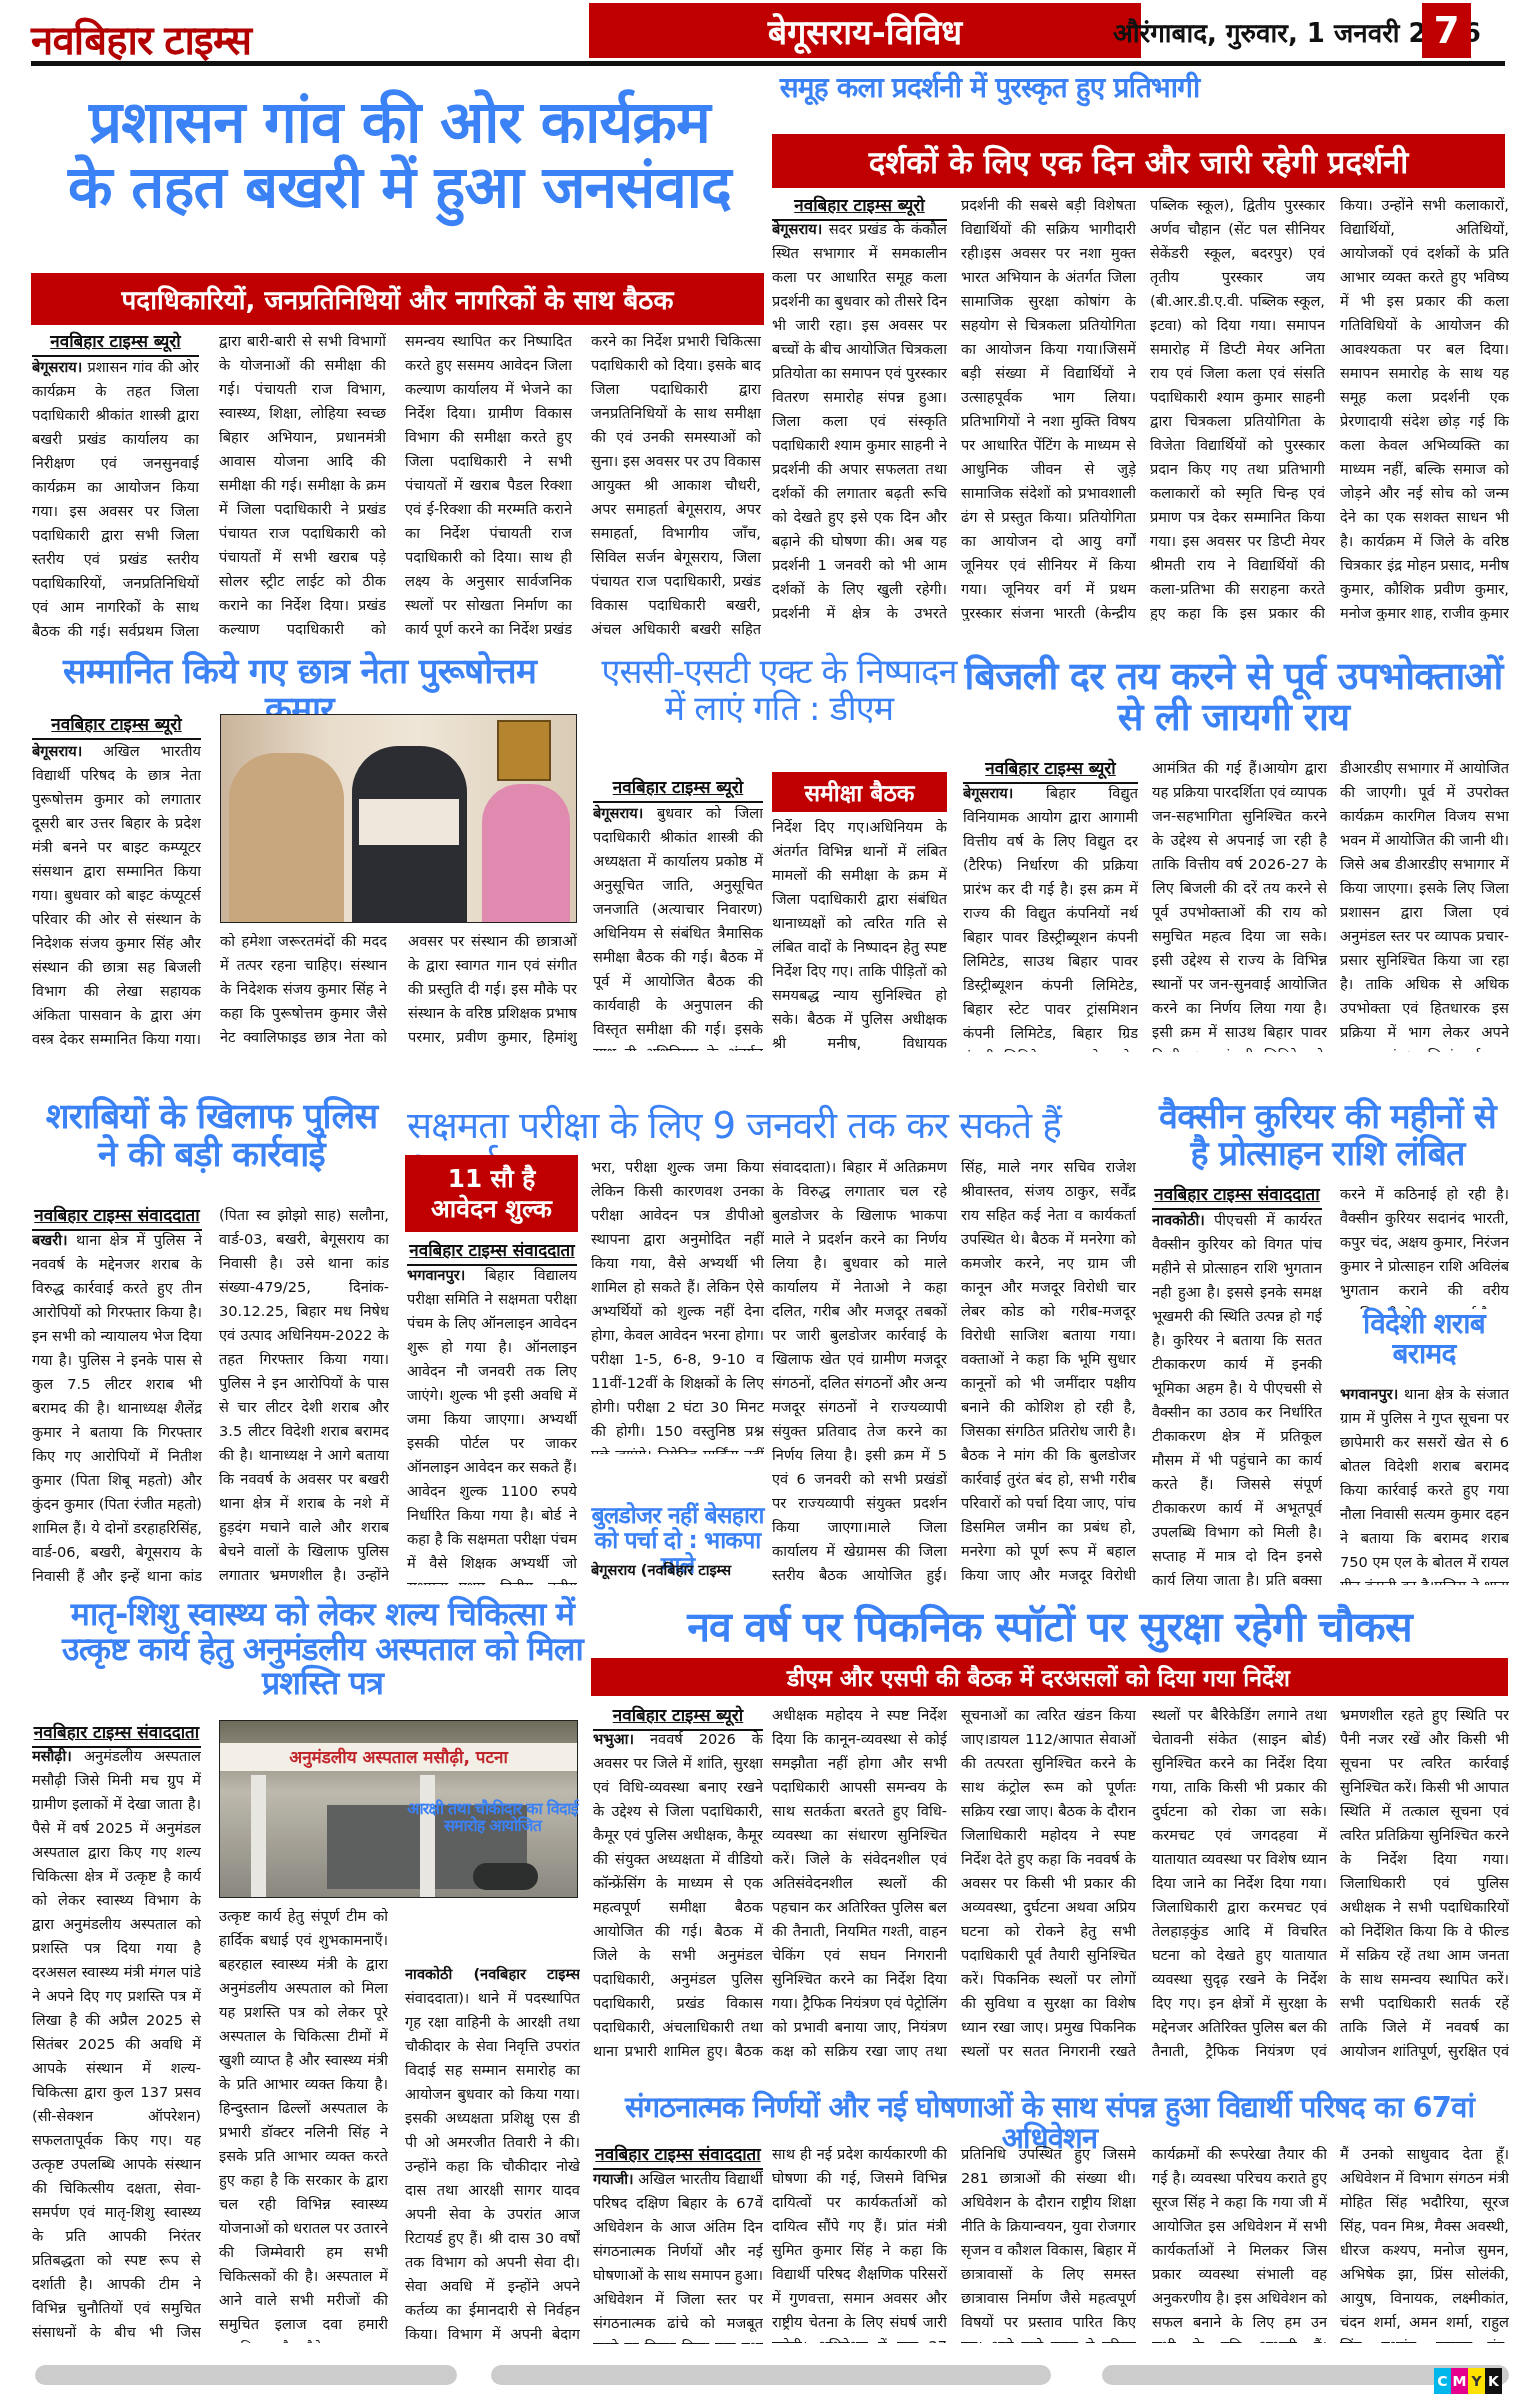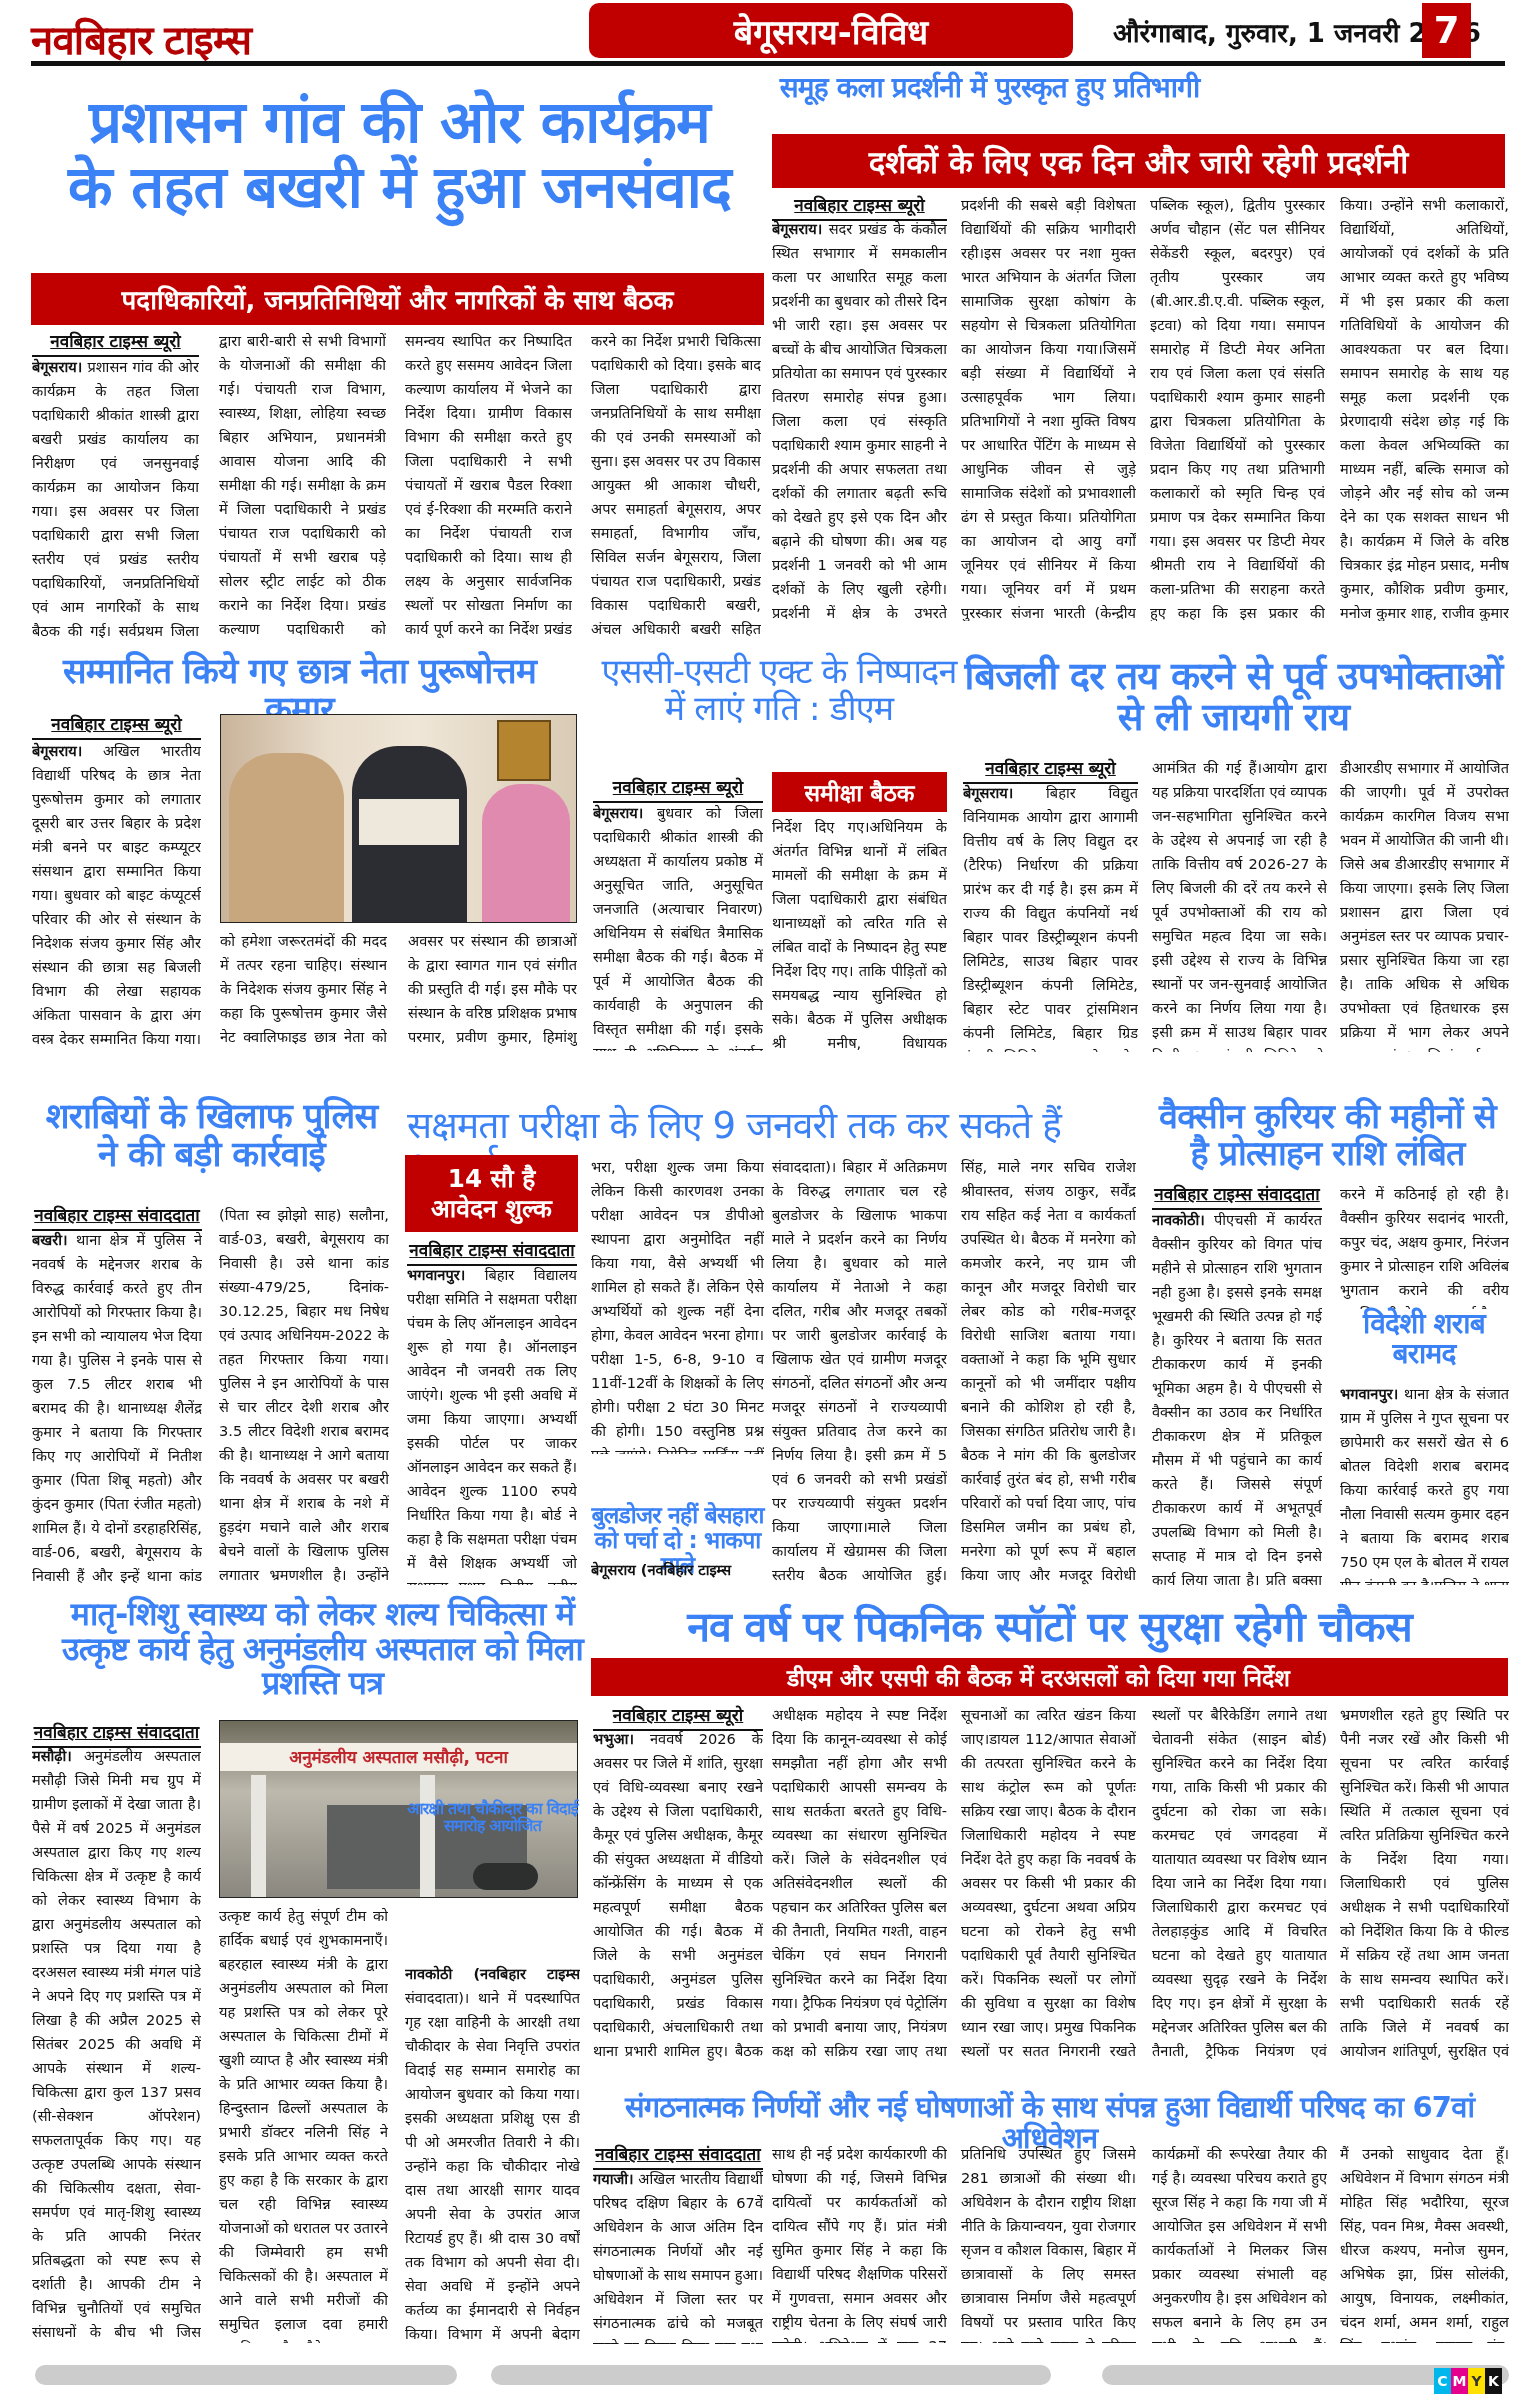--- a/index.html
+++ b/index.html
@@ -1,21 +1,21 @@
 <!DOCTYPE html>
 <html style="font-size:12.3px"><head>
 <meta charset="utf-8">
 <style>
   * { box-sizing: border-box; margin: 0; padding: 0; }
   html, body { width: 1535px; height: 2401px; background: #fff; overflow: hidden; }
   body { font-family: "DejaVu Sans", sans-serif; color: #111; position: relative; }
   .abs { position: absolute; }
   .red { background: #c00000; color: #fff; }
   .masthead-name { left: 31px; top: 10.7px; font-size: 40px; font-weight: bold; color: #b30000; font-family: "DejaVu Sans Condensed", "DejaVu Sans", sans-serif; letter-spacing: -0.8px; }
-  .section-banner { left: 589px; top: 3.1px; width: 484px; height: 55px; display:flex; align-items:center; justify-content:center; font-size: 34px; font-weight: bold; border-radius: 10px; }
+  .section-banner { left: 589px; top: 3.1px; width: 552px; height: 55px; display:flex; align-items:center; justify-content:center; font-size: 34px; font-weight: bold; }
   .dateline { left: 1113px; top: 14px; font-size: 26px; font-weight: bold; color:#111; }
   .pageno { left: 1422px; top: 3.1px; width: 49px; height: 55px; font-size: 37px; font-weight: bold; display:flex; align-items:center; justify-content:center; }
   .rule-top { left: 31px; top: 61px; width: 1474px; height: 4.6px; background: #111; }
   .hl { font-weight: bold; line-height: 1.08; color:#3b82f6; text-align:center; letter-spacing: -0.8px; }
   .sub { font-weight: bold; display:flex; align-items:center; justify-content:center; text-align:center; }
   .byline { font-size: 17px; font-weight: bold; text-align:center; border-bottom: 2.3px solid #111; padding-bottom: 3.1px; text-decoration: underline; }
   .col { font-size: 14.6px; line-height: 24px; text-align: justify; color:#111; overflow:hidden; }
   .col b { font-weight: bold; }
   .photo { background: #8b7d6b; border: 1.5px solid #222; overflow: hidden; }
   .cmyk { display:flex; }
@@ -75,21 +75,21 @@
 <div class="abs col" style="left:1152px;top:756px;width:175px;height:296px;">आमंत्रित की गई हैं।आयोग द्वारा यह प्रक्रिया पारदर्शिता एवं व्यापक जन-सहभागिता सुनिश्चित करने के उद्देश्य से अपनाई जा रही है ताकि वित्तीय वर्ष 2026-27 के लिए बिजली की दरें तय करने से पूर्व उपभोक्ताओं की राय को समुचित महत्व दिया जा सके। इसी उद्देश्य से राज्य के विभिन्न स्थानों पर जन-सुनवाई आयोजित करने का निर्णय लिया गया है। इसी क्रम में साउथ बिहार पावर डिस्ट्रीब्यूशन कंपनी लिमिटेड के संबंधित जन-सुनवाई 12 जनवरी को सुबह 11बजे</div>
 <div class="abs col" style="left:1340px;top:756px;width:169px;height:296px;">डीआरडीए सभागार में आयोजित की जाएगी। पूर्व में उपरोक्त कार्यक्रम कारगिल विजय सभा भवन में आयोजित की जानी थी। जिसे अब डीआरडीए सभागार में किया जाएगा। इसके लिए जिला प्रशासन द्वारा जिला एवं अनुमंडल स्तर पर व्यापक प्रचार-प्रसार सुनिश्चित किया जा रहा है। ताकि अधिक से अधिक उपभोक्ता एवं हितधारक इस प्रक्रिया में भाग लेकर अपने सुझाव एवं आपत्तियां दर्ज करा सकें। जिला प्रशासन ने सभी संबंधित वर्गों से आम नागरिक एवं संगठन से अपील की है कि निर्धारित तिथि, समय एवं स्थान पर उपस्थित होकर बिजली दर निर्धारण से जुड़े अपने विचार आयोग के समक्ष रखें।</div>
 
 <div class="abs hl" style="left:31px;top:1098px;width:361px;font-size:35px;">शराबियों के खिलाफ पुलिस ने की बड़ी कार्रवाई</div>
 <div class="abs byline" style="left:32px;top:1203px;width:170px;">नवबिहार टाइम्स संवाददाता</div>
 <div class="abs col" style="left:32px;top:1228px;width:170px;height:357px;"><b>बखरी।</b> <span>थाना क्षेत्र में पुलिस ने नववर्ष के मद्देनजर शराब के विरुद्ध कार्रवाई करते हुए तीन आरोपियों को गिरफ्तार किया है। इन सभी को न्यायालय भेज दिया गया है। पुलिस ने इनके पास से कुल 7.5 लीटर शराब भी बरामद की है। थानाध्यक्ष शैलेंद्र कुमार ने बताया कि गिरफ्तार किए गए आरोपियों में नितीश कुमार (पिता शिबू महतो) और कुंदन कुमार (पिता रंजीत महतो) शामिल हैं। ये दोनों डरहाहरिसिंह, वार्ड-06, बखरी, बेगूसराय के निवासी हैं और इन्हें थाना कांड संख्या-1311/25, दिनांक- 30.12.25, धारा- 37 बिहार मध निषेध एवं उत्पाद अधिनियम-2022 के तहत नशेड़ी अभियुक्त के रूप में पकड़ा गया। तीसरा आरोपी सुजीत साह</span></div>
 <div class="abs col" style="left:219px;top:1203px;width:170px;height:382px;">(पिता स्व झोझो साह) सलौना, वार्ड-03, बखरी, बेगूसराय का निवासी है। उसे थाना कांड संख्या-479/25, दिनांक- 30.12.25, बिहार मध निषेध एवं उत्पाद अधिनियम-2022 के तहत गिरफ्तार किया गया। पुलिस ने इन आरोपियों के पास से चार लीटर देशी शराब और 3.5 लीटर विदेशी शराब बरामद की है। थानाध्यक्ष ने आगे बताया कि नववर्ष के अवसर पर बखरी थाना क्षेत्र में शराब के नशे में हुड़दंग मचाने वाले और शराब बेचने वालों के खिलाफ पुलिस लगातार भ्रमणशील है। उन्होंने चेतावनी दी कि चौक-चौराहों पर शराब के नशे में उपद्रव करने वाले या शराब बेचने वाले किसी भी व्यक्ति को बख्शा नहीं जाएगा।</div>
 
 <div class="abs hl" style="left:407px;top:1106px;width:737px;font-size:37px;font-weight:normal;text-align:left;">सक्षमता परीक्षा के लिए 9 जनवरी तक कर सकते हैं अप्लाई</div>
 <div class="abs sub red" style="left:405px;top:1155px;width:173px;height:77px;font-size:24.6px;flex-direction:column;line-height:1.2;">
-  <span>14 सौ है</span>
+  <span>11 सौ है</span>
   <span>आवेदन शुल्क</span>
 </div>
 <div class="abs byline" style="left:407px;top:1238px;width:170px;">नवबिहार टाइम्स संवाददाता</div>
 <div class="abs col" style="left:407px;top:1263px;width:170px;height:322px;"><b>भगवानपुर।</b> <span>बिहार विद्यालय परीक्षा समिति ने सक्षमता परीक्षा पंचम के लिए ऑनलाइन आवेदन शुरू हो गया है। ऑनलाइन आवेदन नौ जनवरी तक लिए जाएंगे। शुल्क भी इसी अवधि में जमा किया जाएगा। अभ्यर्थी इसकी पोर्टल पर जाकर ऑनलाइन आवेदन कर सकते हैं। आवेदन शुल्क 1100 रुपये निर्धारित किया गया है। बोर्ड ने कहा है कि सक्षमता परीक्षा पंचम में वैसे शिक्षक अभ्यर्थी जो सक्षमता प्रथम, द्वितीय, तृतीय और चतुर्थ में शामिल नहीं हुए हैं या अनुत्तीर्ण हुए हैं वो शामिल हो सकते हैं। इसके साथ ही वैसे शिक्षक अभ्यर्थी जिन्होंने चतुर्थ के लिए आवेदन पत्र</span></div>
 <div class="abs col" style="left:591px;top:1155px;width:173px;height:299px;">भरा, परीक्षा शुल्क जमा किया लेकिन किसी कारणवश उनका परीक्षा आवेदन पत्र डीपीओ स्थापना द्वारा अनुमोदित नहीं किया गया, वैसे अभ्यर्थी भी शामिल हो सकते हैं। लेकिन ऐसे अभ्यर्थियों को शुल्क नहीं देना होगा, केवल आवेदन भरना होगा। परीक्षा 1-5, 6-8, 9-10 व 11वीं-12वीं के शिक्षकों के लिए होगी। परीक्षा 2 घंटा 30 मिनट की होगी। 150 वस्तुनिष्ठ प्रश्न पूछे जाएंगे। निगेटिव मार्किंग नहीं होगा। आवेदन के दौरान समस्या होने पर हेल्पलाइन नंबर 7903859788 पर सम्पर्क कर सकते हैं।</div>
 
 <div class="abs hl" style="left:591px;top:1459px;width:173px;font-size:23px;margin-top:44px;">बुलडोजर नहीं बेसहारा को पर्चा दो : भाकपा माले</div>
 <div class="abs col" style="left:591px;top:1558px;width:173px;height:24.6px;font-weight:bold;">बेगूसराय (नवबिहार टाइम्स</div>
 <div class="abs col" style="left:772px;top:1155px;width:175px;height:430px;">संवाददाता)। बिहार में अतिक्रमण के विरुद्ध लगातार चल रहे बुलडोजर के खिलाफ भाकपा माले ने प्रदर्शन करने का निर्णय लिया है। बुधवार को माले कार्यालय में नेताओ ने कहा दलित, गरीब और मजदूर तबकों पर जारी बुलडोजर कार्रवाई के खिलाफ खेत एवं ग्रामीण मजदूर संगठनों, दलित संगठनों और अन्य मजदूर संगठनों ने राज्यव्यापी संयुक्त प्रतिवाद तेज करने का निर्णय लिया है। इसी क्रम में 5 एवं 6 जनवरी को सभी प्रखंडों पर राज्यव्यापी संयुक्त प्रदर्शन किया जाएगा।माले जिला कार्यालय में खेग्रामस की जिला स्तरीय बैठक आयोजित हुई। जिसमें माले जिला सचिव दिवाकर प्रसाद, खेग्रामस जिला सचिव चंद्रदेव वर्मा, नवल किशोर सिंह, वेद</div>
 <div class="abs col" style="left:961px;top:1155px;width:175px;height:430px;">सिंह, माले नगर सचिव राजेश श्रीवास्तव, संजय ठाकुर, सर्वेंद्र राय सहित कई नेता व कार्यकर्ता उपस्थित थे। बैठक में मनरेगा को कमजोर करने, नए ग्राम जी कानून और मजदूर विरोधी चार लेबर कोड को गरीब-मजदूर विरोधी साजिश बताया गया। वक्ताओं ने कहा कि भूमि सुधार कानूनों को भी जमींदार पक्षीय बनाने की कोशिश हो रही है, जिसका संगठित प्रतिरोध जारी है। बैठक ने मांग की कि बुलडोजर कार्रवाई तुरंत बंद हो, सभी गरीब परिवारों को पर्चा दिया जाए, पांच डिसमिल जमीन का प्रबंध हो, मनरेगा को पूर्ण रूप में बहाल किया जाए और मजदूर विरोधी कानून वापस लिए जाएं। नेताओं ने कहा कि मांगों को लेकर जोरदार प्रदर्शन किया जाएगा।</div>

